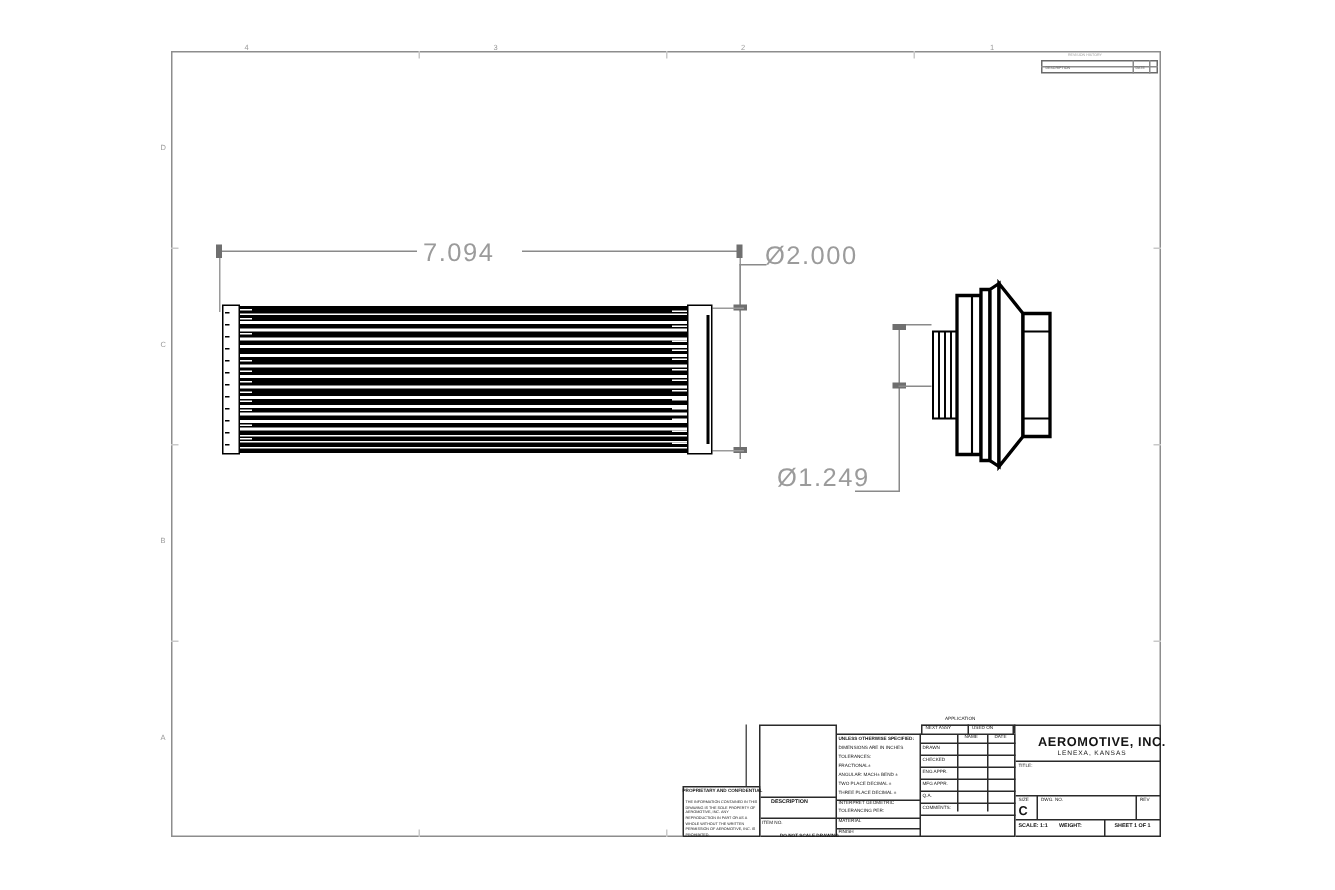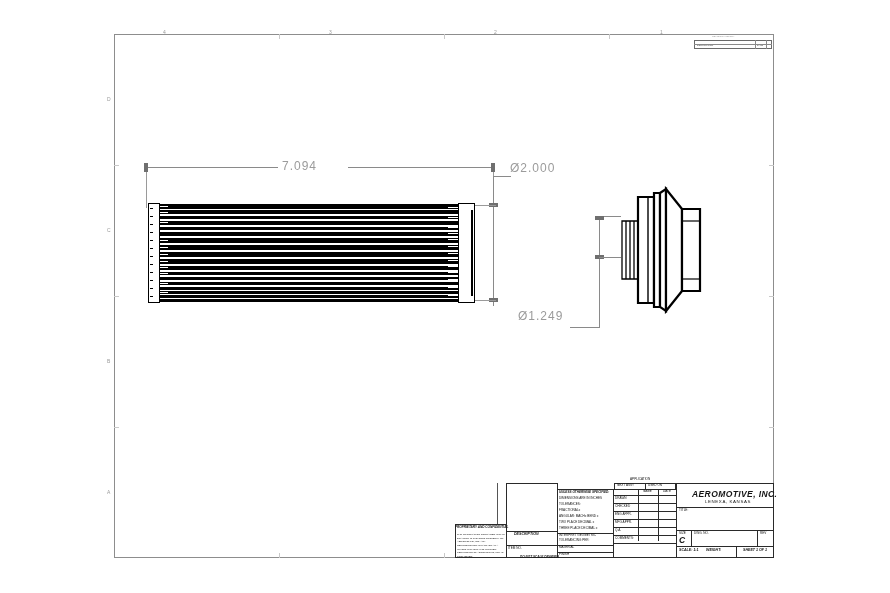--- a/index.html
+++ b/index.html
@@ -45,21 +45,21 @@
   .dim-h { height: 1px; }
   .dim-v { width: 1px; }
   .dim-tick {
     position: absolute;
     background: #6f6f6f;
   }
   .dim-text {
     position: absolute;
     font-family: "Liberation Sans", sans-serif;
     color: #9b9b9b;
-    font-size: 12px;
+    font-size: 17px;
     letter-spacing: 1px;
     white-space: nowrap;
     line-height: 1;
     user-select: none;
   }
   
   .solid {
     position: absolute;
     background: #000000;
   }
@@ -90,21 +90,21 @@
     color: #141414;
     line-height: 1.05;
     white-space: nowrap;
     user-select: none;
   }
   .t2 { font-size: 2.4px; }
   .t3 { font-size: 3.1px; }
   .t35 { font-size: 3.6px; }
   .t4 { font-size: 4.4px; }
   .t8 { font-size: 8.5px; }
-  .bold { font-weight: bold; font-style: italic; }
+  .bold { font-weight: bold; }
   .wrapblk {
     position: absolute;
     font-family: "Liberation Sans", sans-serif;
     color: #141414;
     font-size: 2.5px;
     line-height: 1.45;
     white-space: normal;
     user-select: none;
   }
   .ctr { text-align: center; }

